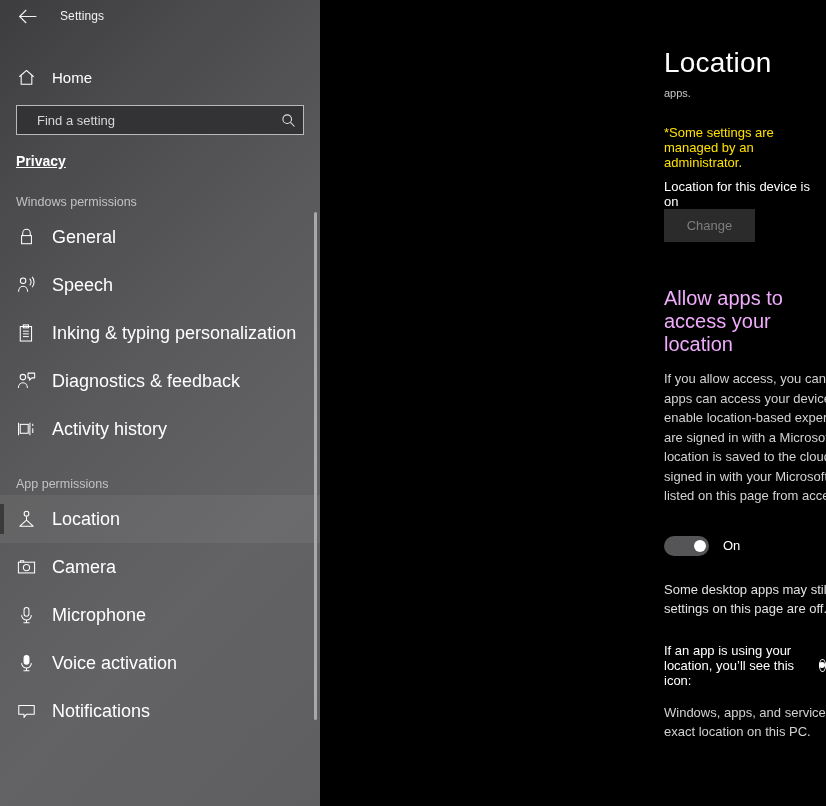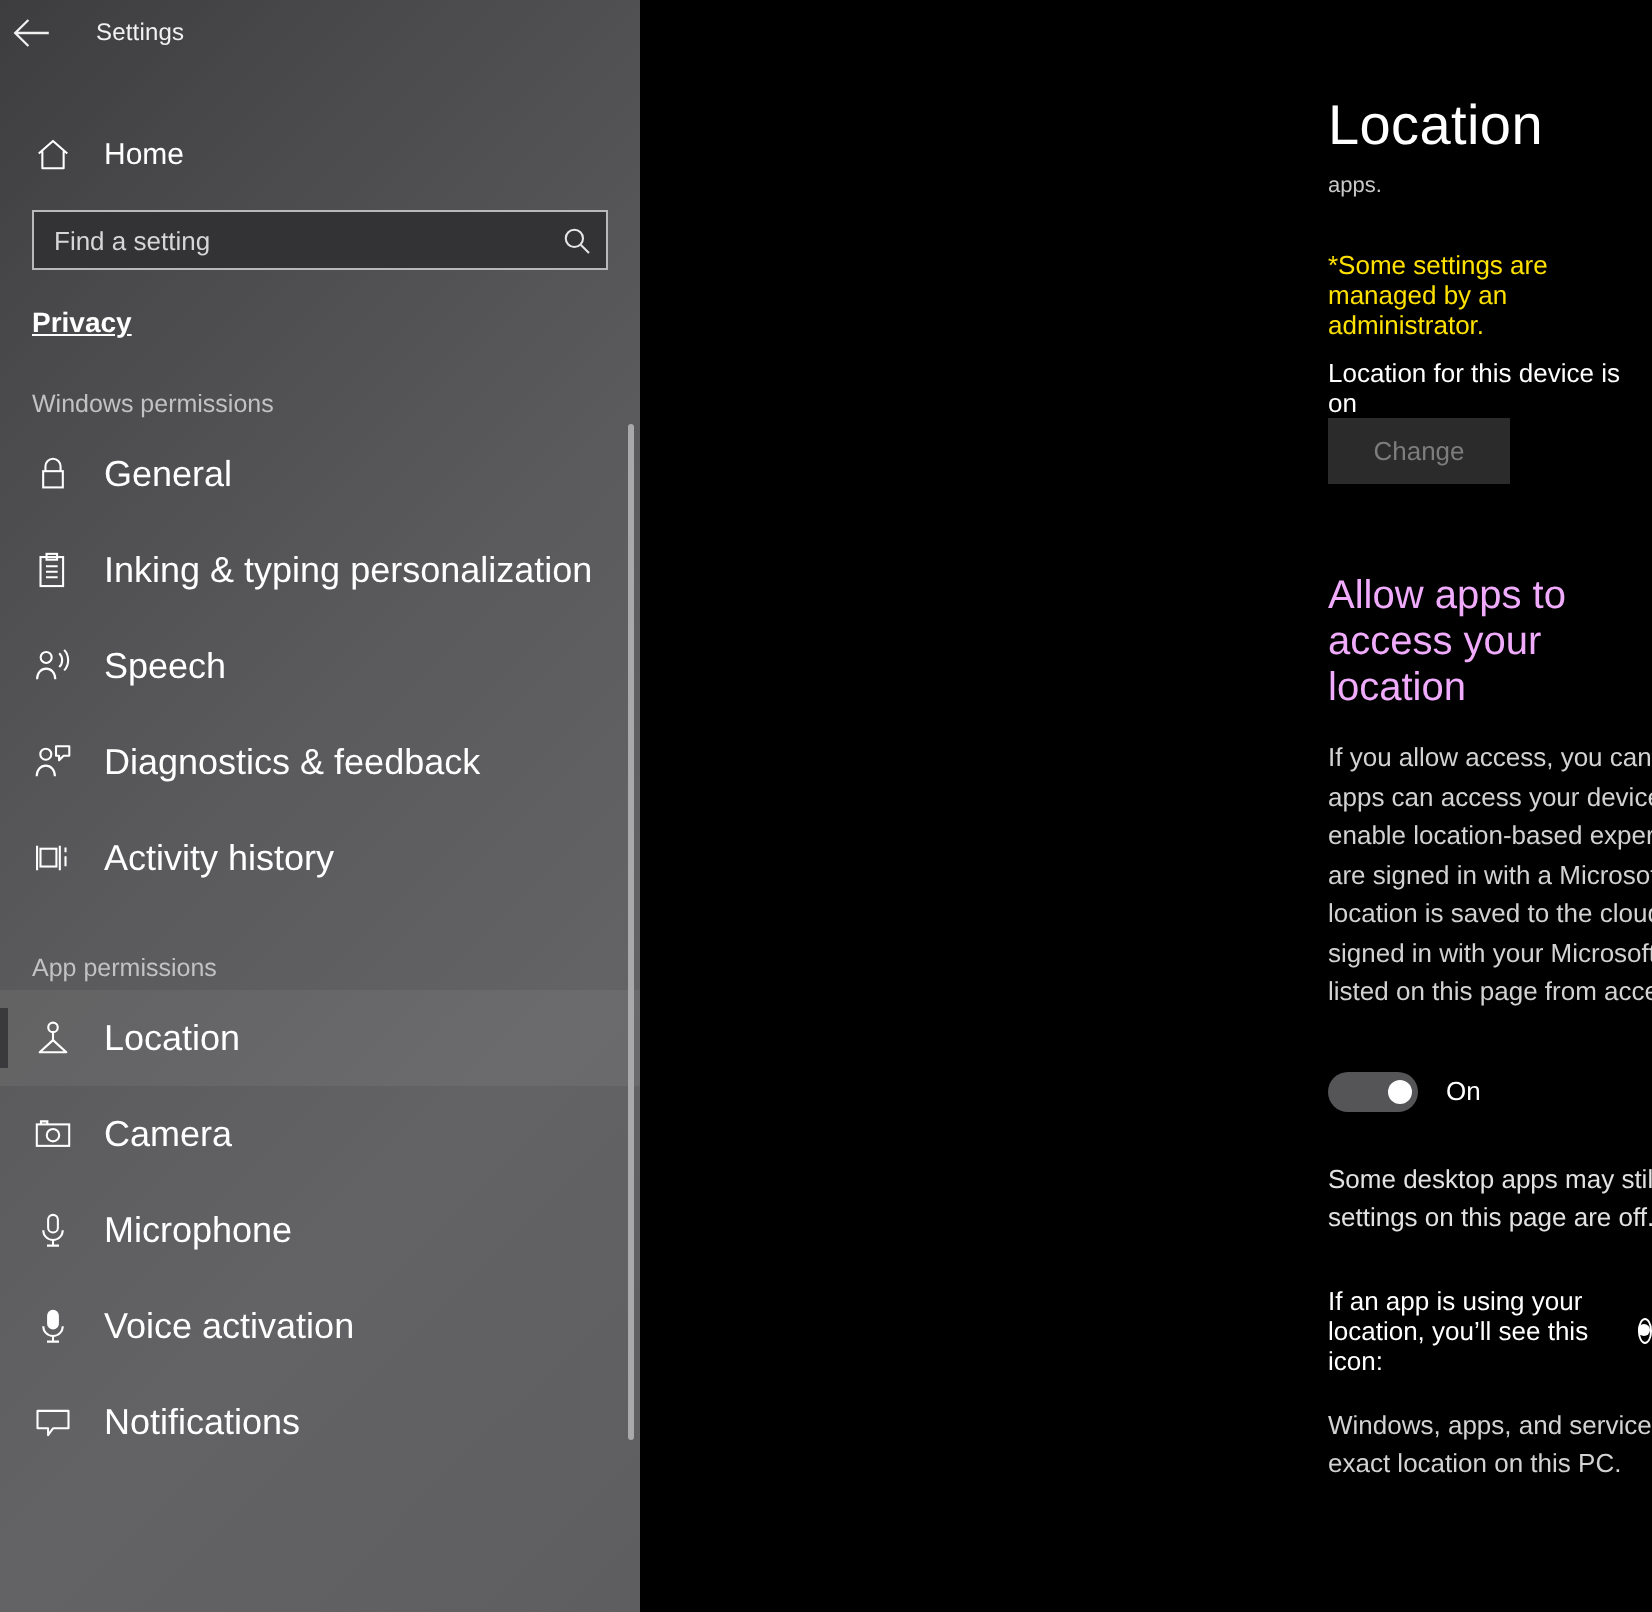--- a/index.html
+++ b/index.html
@@ -27,20 +27,21 @@
     height: 806px;
     flex: 0 0 320px;
     background: linear-gradient(135deg, #3d3d3f 0%, #4a4a4c 18%, #5a5a5c 45%, #636365 70%, #5e5e60 100%);
     overflow: hidden;
   }
 
   .titlebar {
     height: 32px;
     display: flex;
     align-items: center;
+    padding-left: 12px;
     gap: 18px;
   }
   .back-btn {
     width: 30px;
     height: 26px;
     display: flex;
     align-items: center;
     justify-content: center;
     cursor: pointer;
   }
@@ -66,21 +67,21 @@
     color: #ffffff;
   }
 
   .search-wrap {
     margin: 8px 16px 0 16px;
     height: 30px;
     background: #333335;
     border: 1px solid #b9b9bb;
     display: flex;
     align-items: center;
-    padding: 0 6px 0 10px;
+    padding: 0 6px 0 20px;
   }
   .search-input {
     flex: 1;
     background: transparent;
     border: none;
     outline: none;
     color: #ffffff;
     font-family: "Liberation Sans", sans-serif;
     font-size: 13px;
     height: 100%;
@@ -312,43 +313,43 @@
         <svg width="17" height="18" viewBox="0 0 18 19">
           <path d="M5 8 V5.4 a4 4 0 0 1 8 0 V8" fill="none" stroke="#ffffff" stroke-width="1.1"></path>
           <rect x="3.8" y="8" width="10.4" height="8.6" fill="none" stroke="#ffffff" stroke-width="1.1"></rect>
         </svg>
       </span>
       <span class="lbl">General</span>
     </div>
 
     <div class="nav-item">
       <span class="ic">
-        <svg width="16" height="19" viewBox="0 0 17 20">
-          <rect x="2.4" y="2.6" width="12" height="15.4" fill="none" stroke="#ffffff" stroke-width="1.1"></rect>
-          <rect x="5.6" y="0.9" width="5.6" height="3.1" fill="none" stroke="#ffffff" stroke-width="1.1"></rect>
-          <path d="M5.3 7.5 h6.2 M5.3 10.4 h6.2 M5.3 13.3 h6.2" stroke="#ffffff" stroke-width="1.05"></path>
-        </svg>
-      </span>
-      <span class="lbl">Inking &amp; typing personalization</span>
-    </div>
-
-    <div class="nav-item">
-      <span class="ic">
         <svg width="19" height="18" viewBox="0 0 20 19">
           <circle cx="6.4" cy="5" r="2.9" fill="none" stroke="#ffffff" stroke-width="1.1"></circle>
           <path d="M1.6 16.5 c0-3.4 2.2-5.6 4.8-5.6 s4.8 2.2 4.8 5.6" fill="none" stroke="#ffffff" stroke-width="1.1"></path>
           <path d="M13.3 2.8 a5 5 0 0 1 0 7.2" fill="none" stroke="#ffffff" stroke-width="1.1"></path>
           <path d="M15.9 1 a8 8 0 0 1 0 10.8" fill="none" stroke="#ffffff" stroke-width="1.1"></path>
         </svg>
       </span>
       <span class="lbl">Speech</span>
     </div>
 
     <div class="nav-item">
       <span class="ic">
+        <svg width="16" height="19" viewBox="0 0 17 20">
+          <rect x="2.4" y="2.6" width="12" height="15.4" fill="none" stroke="#ffffff" stroke-width="1.1"></rect>
+          <rect x="5.6" y="0.9" width="5.6" height="3.1" fill="none" stroke="#ffffff" stroke-width="1.1"></rect>
+          <path d="M5.3 7.5 h6.2 M5.3 10.4 h6.2 M5.3 13.3 h6.2" stroke="#ffffff" stroke-width="1.05"></path>
+        </svg>
+      </span>
+      <span class="lbl">Inking &amp; typing personalization</span>
+    </div>
+
+    <div class="nav-item">
+      <span class="ic">
         <svg width="19" height="18" viewBox="0 0 20 19">
           <circle cx="6.2" cy="5.4" r="2.9" fill="none" stroke="#ffffff" stroke-width="1.1"></circle>
           <path d="M1.4 17 c0-3.4 2.2-5.6 4.8-5.6 s4.8 2.2 4.8 5.6" fill="none" stroke="#ffffff" stroke-width="1.1"></path>
           <path d="M11.6 1.2 h7 v5 h-3 l-2.4 2.4 V6.2 h-1.6 z" fill="none" stroke="#ffffff" stroke-width="1.1" stroke-linejoin="round"></path>
         </svg>
       </span>
       <span class="lbl">Diagnostics &amp; feedback</span>
     </div>
 
     <div class="nav-item">

